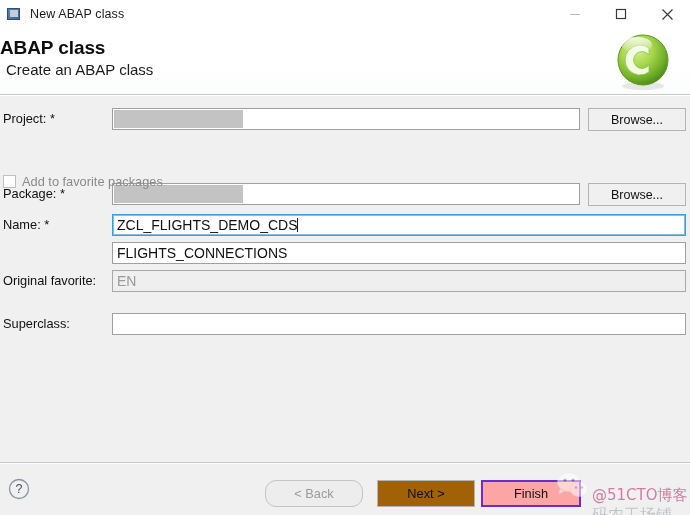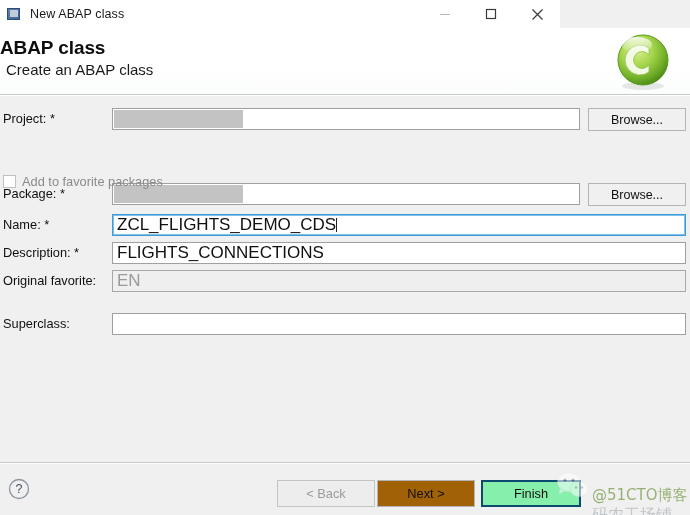--- a/index.html
+++ b/index.html
@@ -12,21 +12,21 @@
   }
   #dialog {
     position: relative;
     width: 690px; height: 515px;
     background: #f0f0f0;
     overflow: hidden;
   }
 
   
   #titlebar {
-    position: absolute; left: 0; top: 0; width: 560px; height: 28px;
+    position: absolute; left: 0; top: 0; width: 690px; height: 28px;
     background: #ffffff;
     display: flex; align-items: center;
   }
   #title-icon {
     width: 16px; height: 16px; margin-left: 6px; margin-right: 8px;
     flex: 0 0 auto; position: relative;
   }
   #title-icon .ic-outer {
     position: absolute; left: 1px; top: 2px; width: 13px; height: 12px;
     background: linear-gradient(135deg,#5b7fae 0%, #3f6596 100%);
@@ -85,21 +85,21 @@
   .row { position: absolute; left: 0; width: 690px; height: 22px; }
   .fld-label {
     position: absolute; left: 3px; top: 0;
     font-size: 12.8px; color: #101010; white-space: nowrap; line-height: 22px;
   }
 
   .txt {
     position: absolute; left: 112px; top: 0; width: 574px; height: 22px;
     background: #ffffff;
     border: 1px solid #a0a0a0;
-    font-size: 17px; color: #101010;
+    font-size: 14px; color: #101010;
     padding: 0 0 0 4px; line-height: 20px;
     font-family: "Liberation Sans", "DejaVu Sans", sans-serif;
     overflow: hidden; white-space: nowrap;
   }
   .txt.short { width: 468px; }
   .txt.focused {
     border: 1px solid #3f9bd8;
     outline: 1px solid #7fc0ea; outline-offset: -2px;
   }
   .txt.disabled {
@@ -150,44 +150,44 @@
   .dlg-btn {
     position: absolute; top: 16px; height: 27px; width: 98px;
     background: #a16207; border: 1px solid #b4b4b4;
     font-size: 12.8px; color: #101010;
     display: flex; align-items: center; justify-content: center;
     cursor: default;
     font-family: "Liberation Sans", "DejaVu Sans", sans-serif;
   }
   .dlg-btn.disabled { color: #9b9b9b; background: #ededed; border-color: #c4c4c4; }
   .dlg-btn.default {
-    border: 2px solid #0c4a6e; background: #86efac;
-  }
-  #btn-back   { left: 277px; }
+    border: 2px solid #6d28d9; background: #fca5a5;
+  }
+  #btn-back   { left: 265px; border-radius: 11px; }
   #btn-next   { left: 377px; }
   #btn-finish { left: 481px; width: 100px; }
   #btn-cancel { left: 586px; }
 
   
   #watermark {
     position: absolute; left: 556px; top: 468px; width: 134px; height: 46px;
     pointer-events: none; opacity: 0.55;
   }
   #wm-logo {
     position: absolute; left: 0px; top: 2px; width: 34px; height: 30px;
   }
   #wm-line1 {
     position: absolute; left: 36px; top: 1px;
     font-size: 16px; color: #9aa3ab; white-space: nowrap;
     font-family: "DejaVu Sans", sans-serif;
     margin-top: 36px;
   }
   #wm-line2 {
     position: absolute; left: 36px; top: 18px;
-    font-size: 15px; color: #4d7c0f; white-space: nowrap;
+    font-size: 15px; color: #be185d; white-space: nowrap;
     font-family: "DejaVu Sans", sans-serif;
   }
 </style>
 </head>
 <body>
 
 <div id="dialog">
 
   <div id="titlebar">
     <div id="title-icon">
@@ -267,21 +267,20 @@
         <div class="chk-label">Add to favorite packages</div>
       </div>
     </div>
 
     <div class="row" style="top:118px;">
       <div class="fld-label">Name: *</div>
       <div class="txt focused"><span>ZCL_FLIGHTS_DEMO_CDS</span><span class="caret"></span></div>
     </div>
 
     <div class="row" style="top:146px;">
-      <div class="fld-label">Description: *</div>
       <div class="txt"><span>FLIGHTS_CONNECTIONS</span></div>
     </div>
 
     <div class="row" style="top:174px;">
       <div class="fld-label">Original favorite:</div>
       <div class="txt disabled"><span>EN</span></div>
     </div>
 
     <div class="row" style="top:217px;">
       <div class="fld-label">Superclass:</div>

